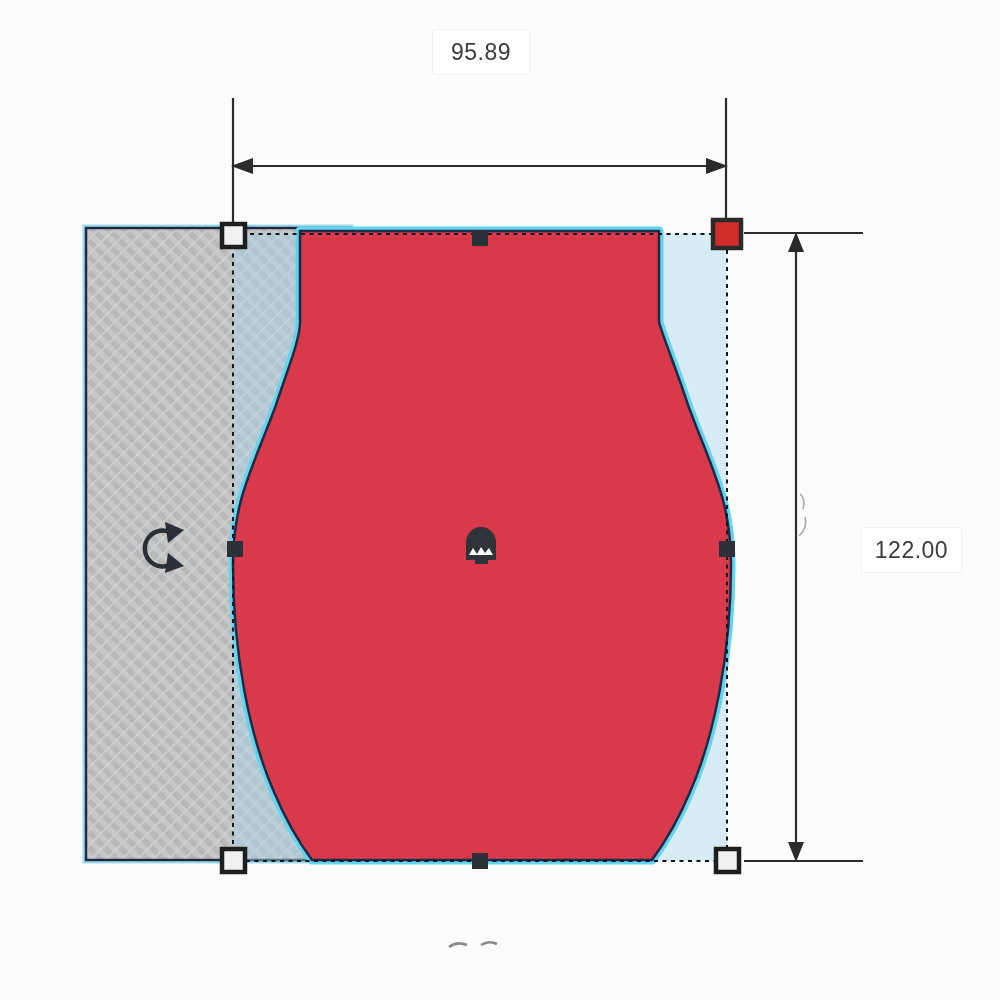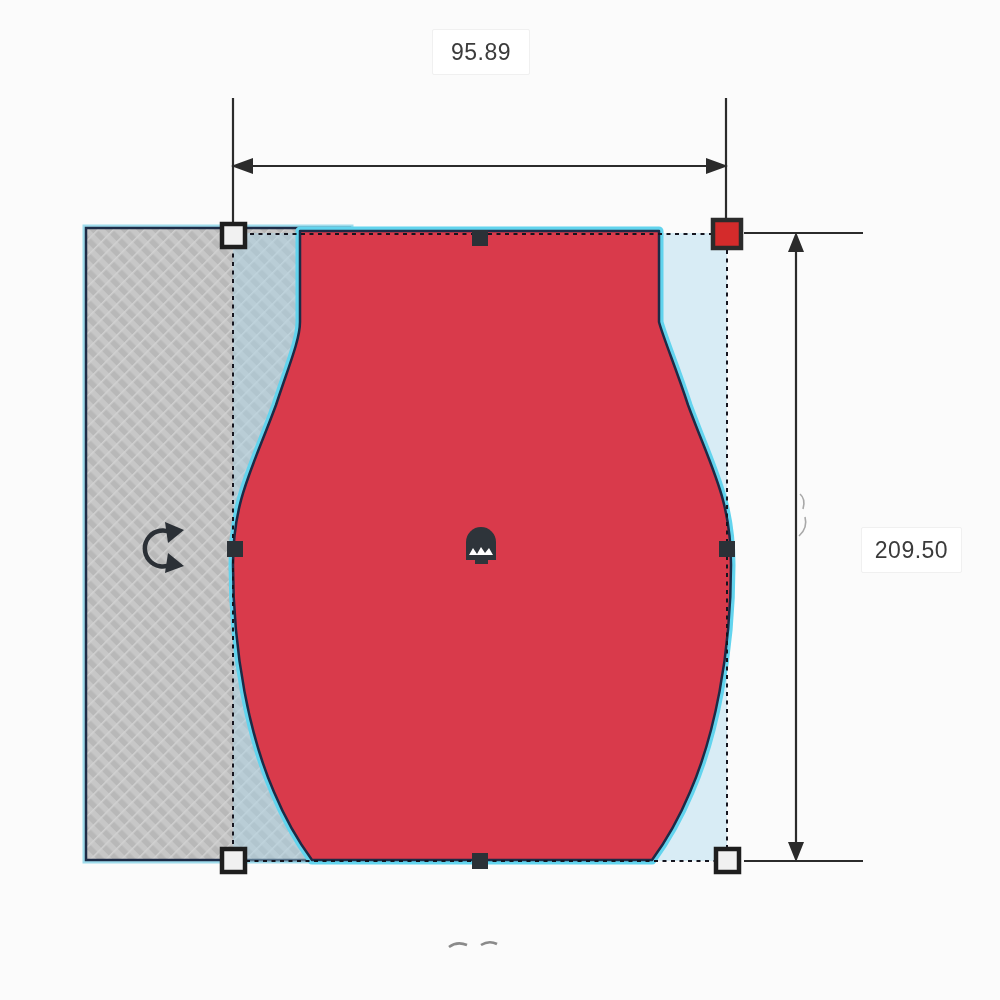--- a/index.html
+++ b/index.html
@@ -104,15 +104,15 @@
     </g>
 
     <g>
       <path d="M466,560 L466,542 a15,15 0 0 1 30,0 L496,560 Z" fill="#2e343a"></path>
       <rect x="475" y="559" width="13" height="5" fill="#2e343a"></rect>
       <path d="M469,555 L473,548 L477,554 L481,547 L485,553 L489,548 L493,555 Z" fill="#ffffff"></path>
     </g>
   </svg>
 
   <div class="dim-label width">95.89</div>
-  <div class="dim-label height">209.50</div>
+  <div class="dim-label height">122.00</div>
 
 </div>
 
 </body></html>

